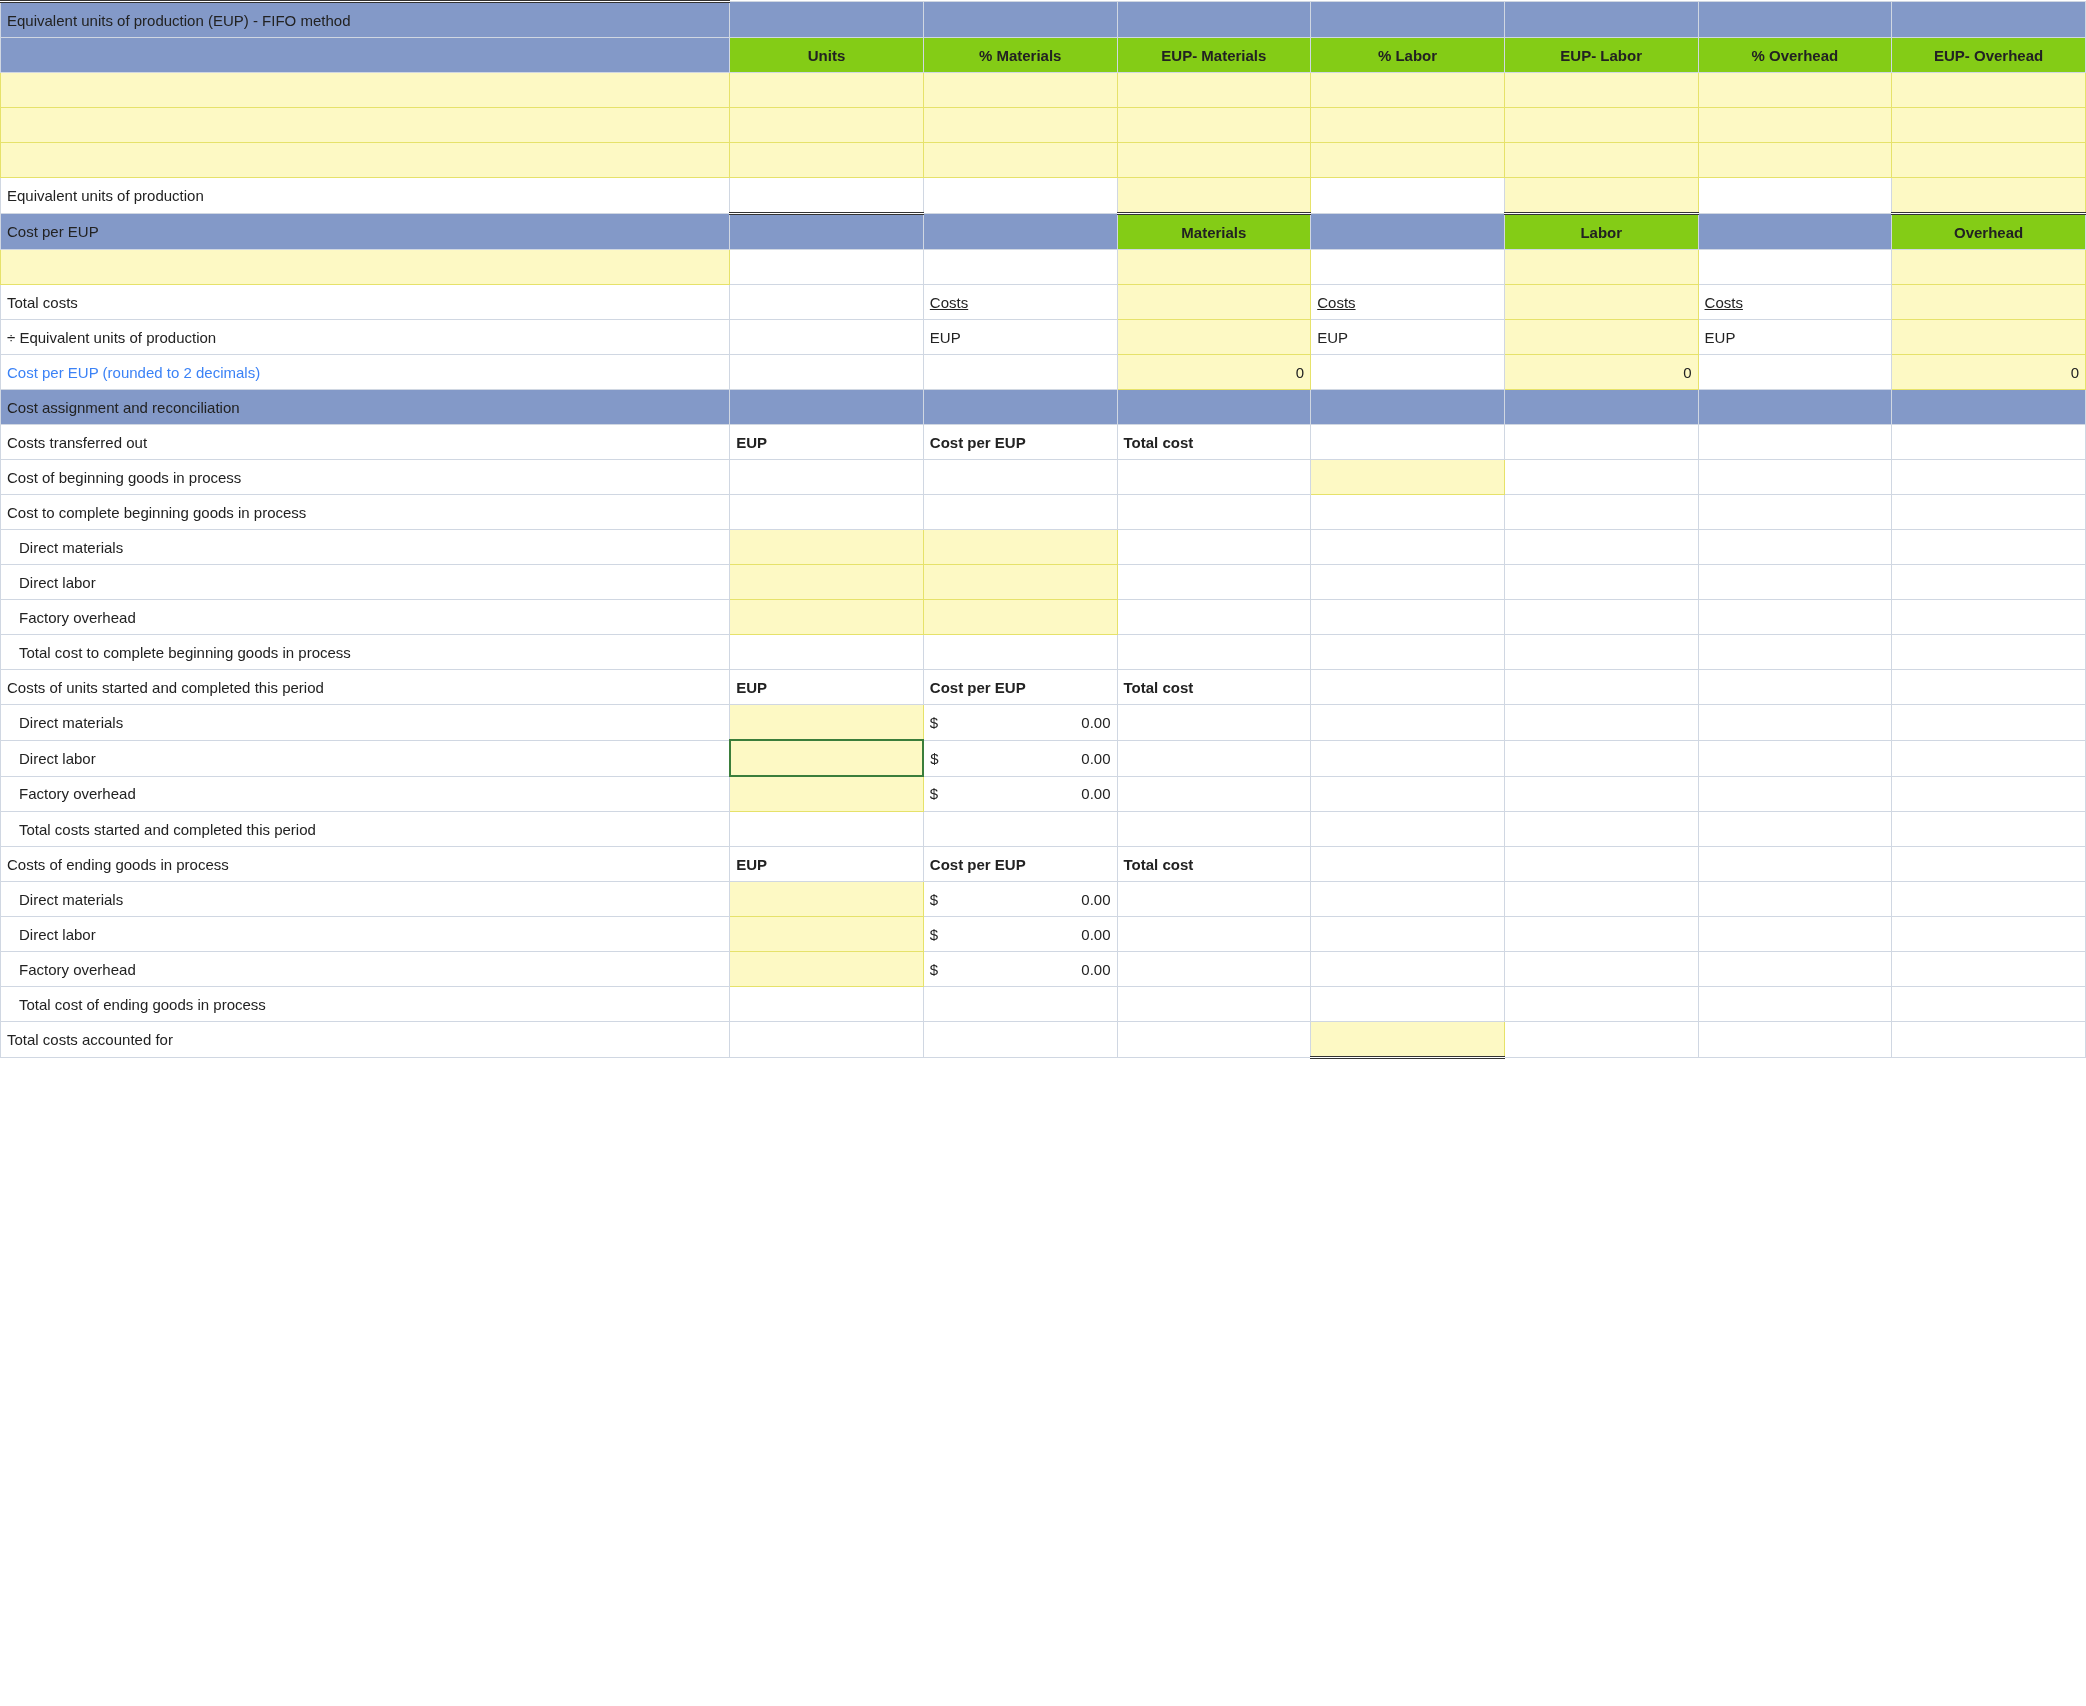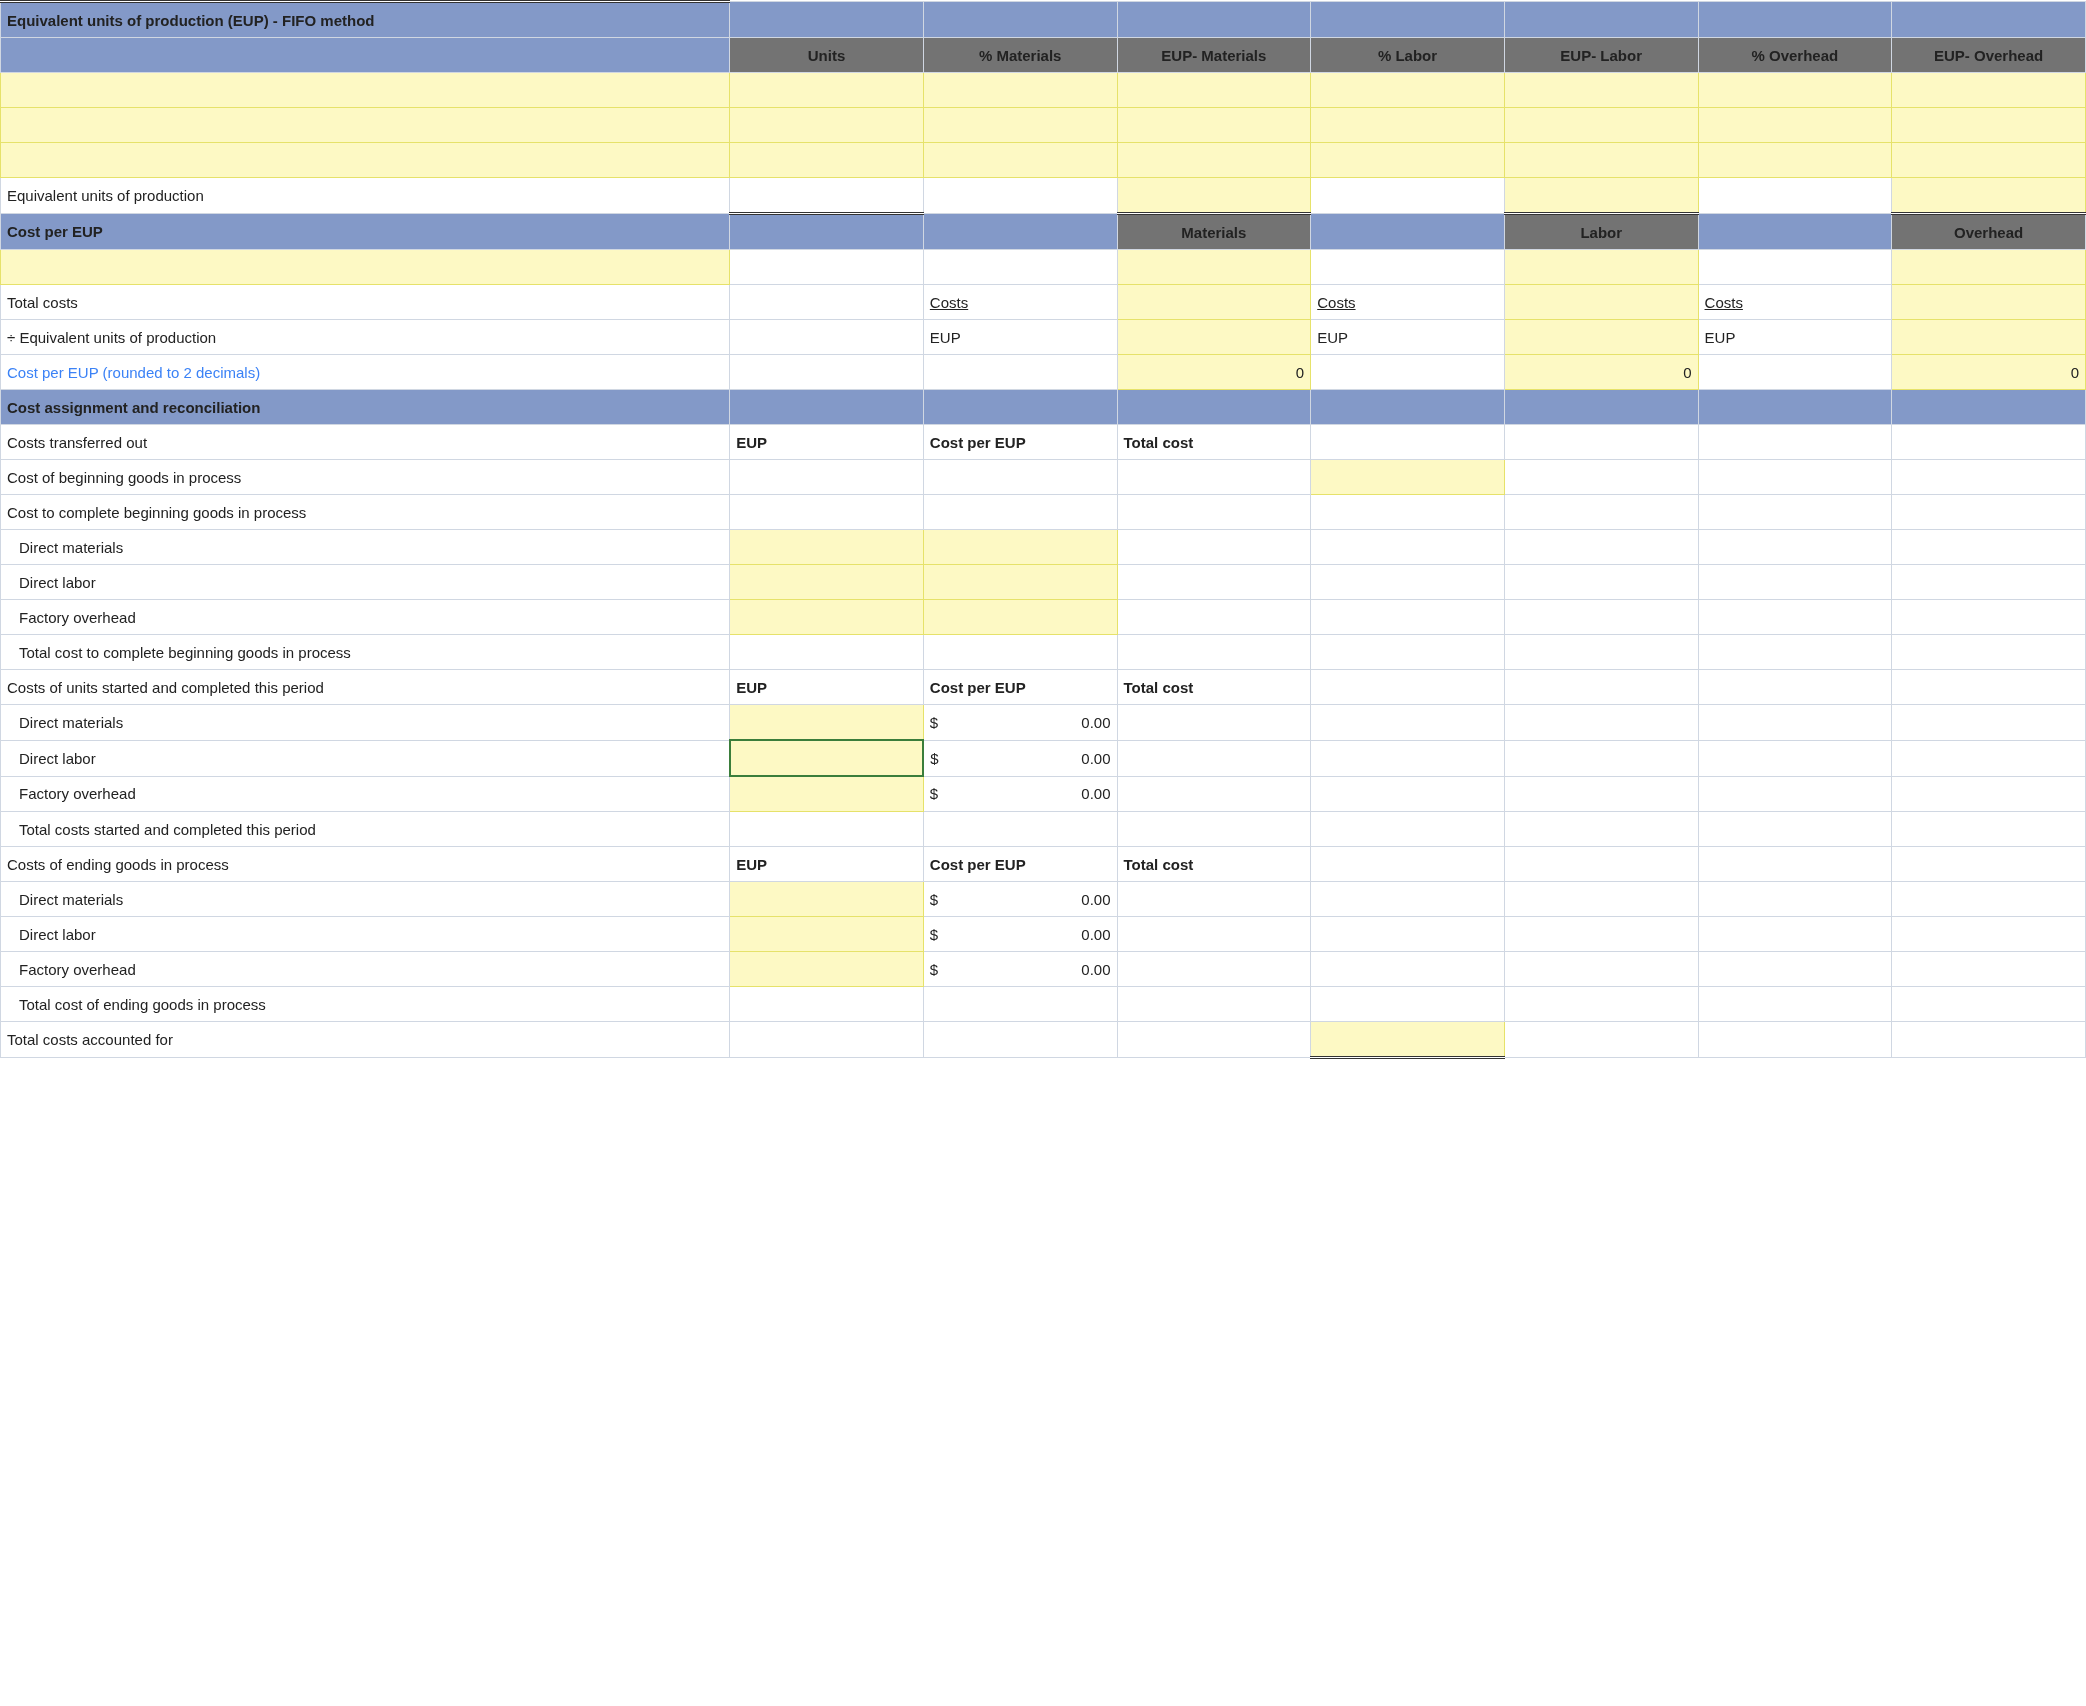--- a/index.html
+++ b/index.html
@@ -19,24 +19,24 @@
     border: 1px solid #d0d7e2;
     padding: 5px 6px;
     height: 24px;
     overflow: hidden;
     white-space: nowrap;
   }
   .col-label { width: 32%; }
   .col-data  { width: 8.5%; }
   .hdr-blue {
     background: #8399c8;
-    font-weight: bold;
+    font-weight: normal;
   }
   .subhdr-blue {
-    background: #737373;
+    background: #84cc16;
     font-weight: bold;
     text-align: center;
   }
   .label-left { text-align: left; }
   .center { text-align: left; font-weight: bold; }
   .yellow {
     background: #fdf9c4;
     border: 1.5px solid #e6e26a;
   }
   .yellow-topdouble {

